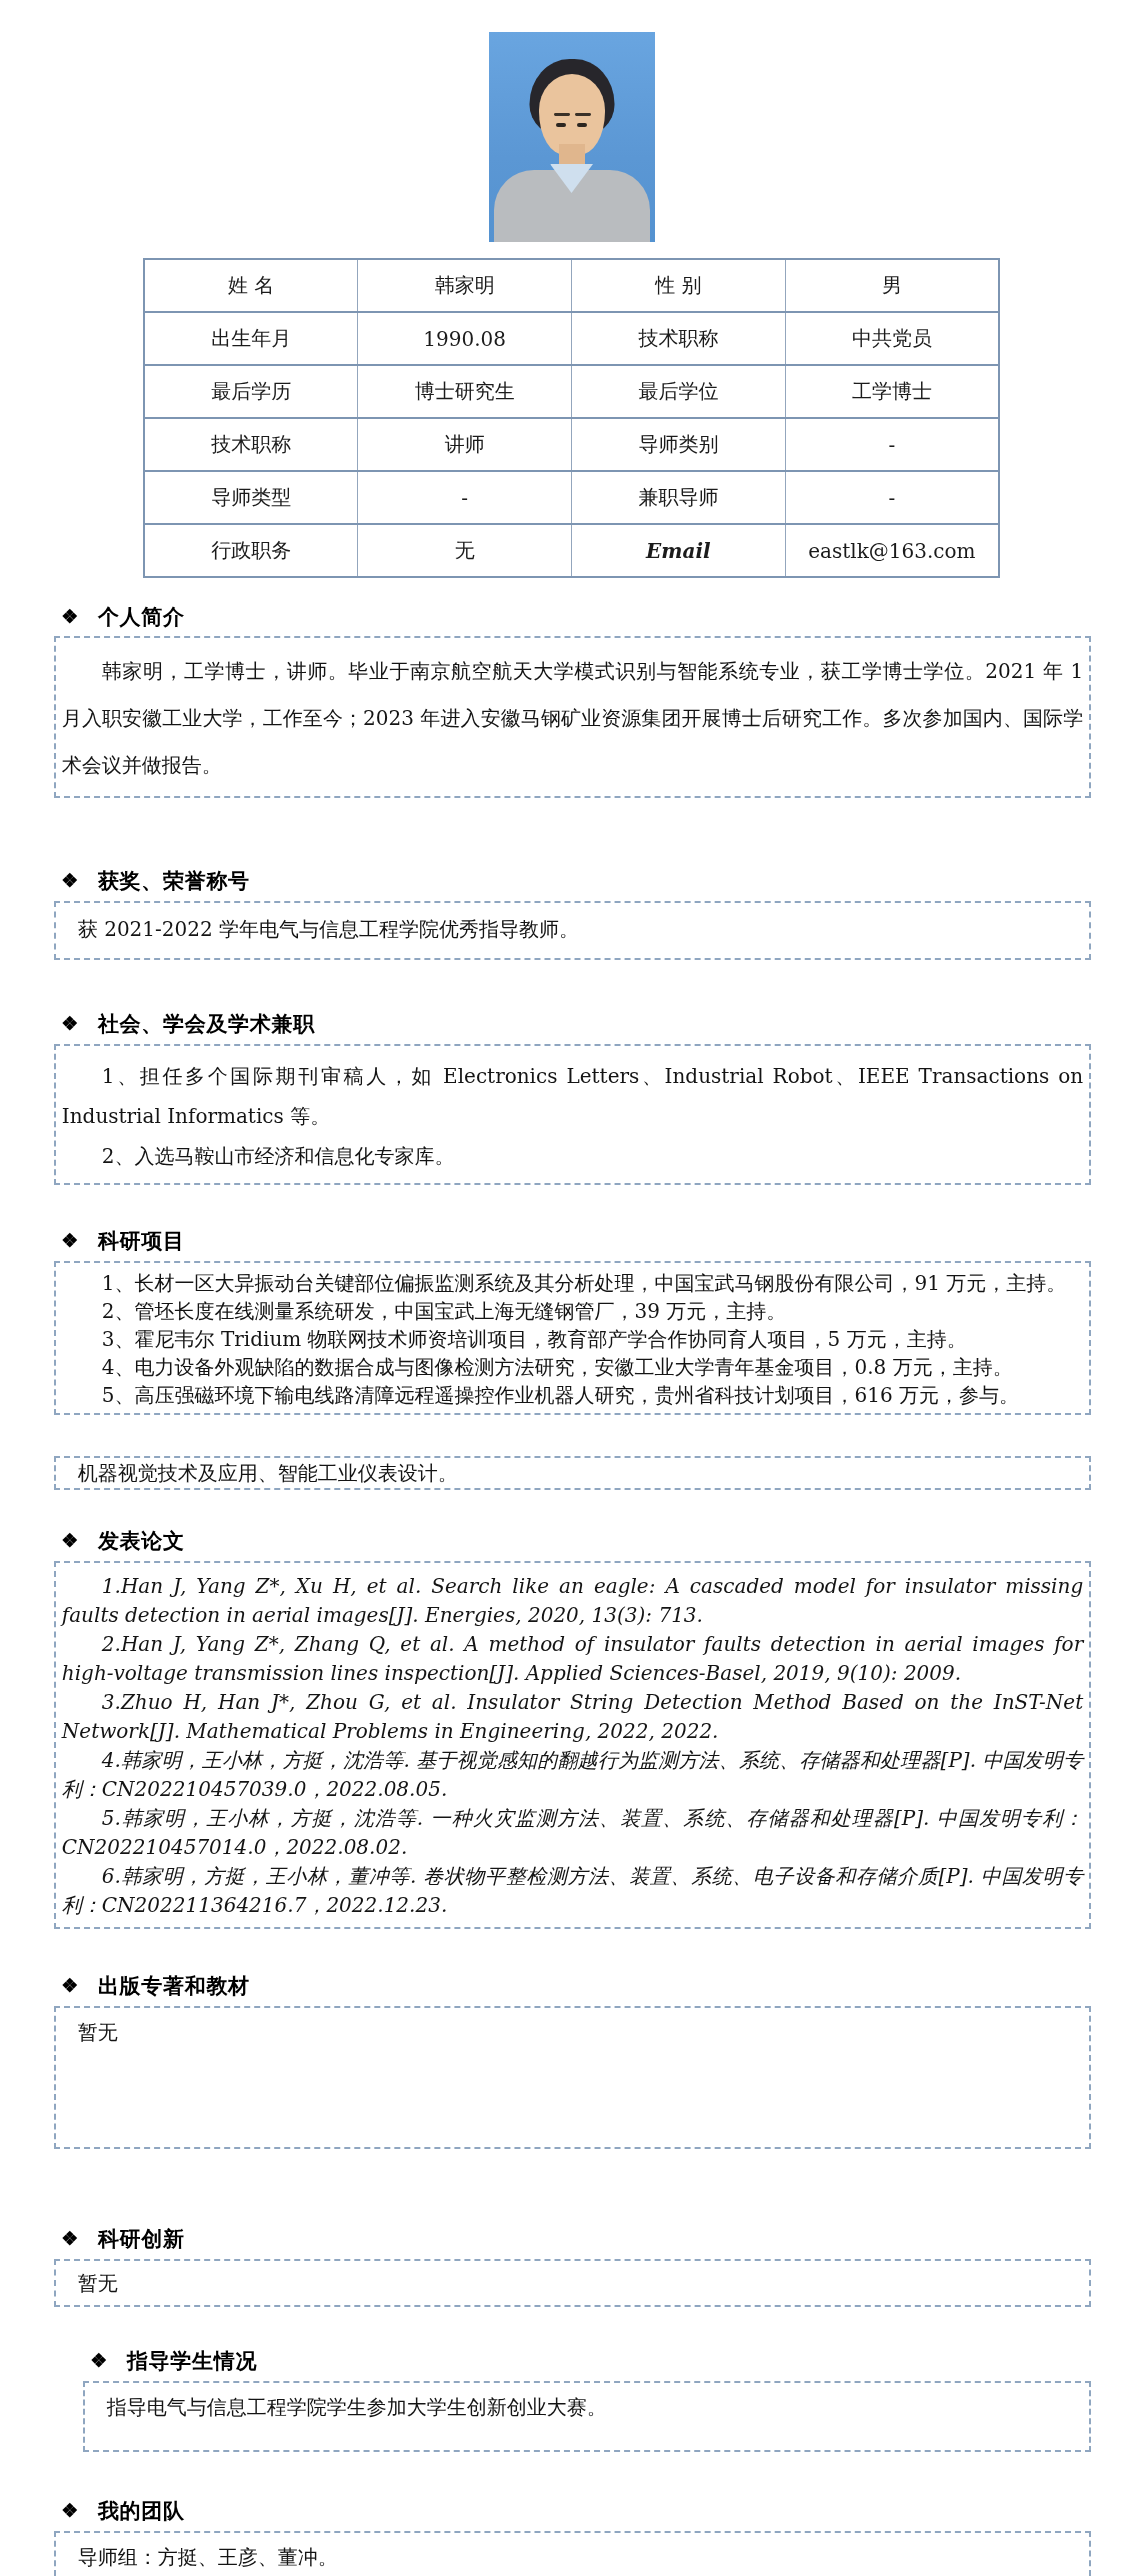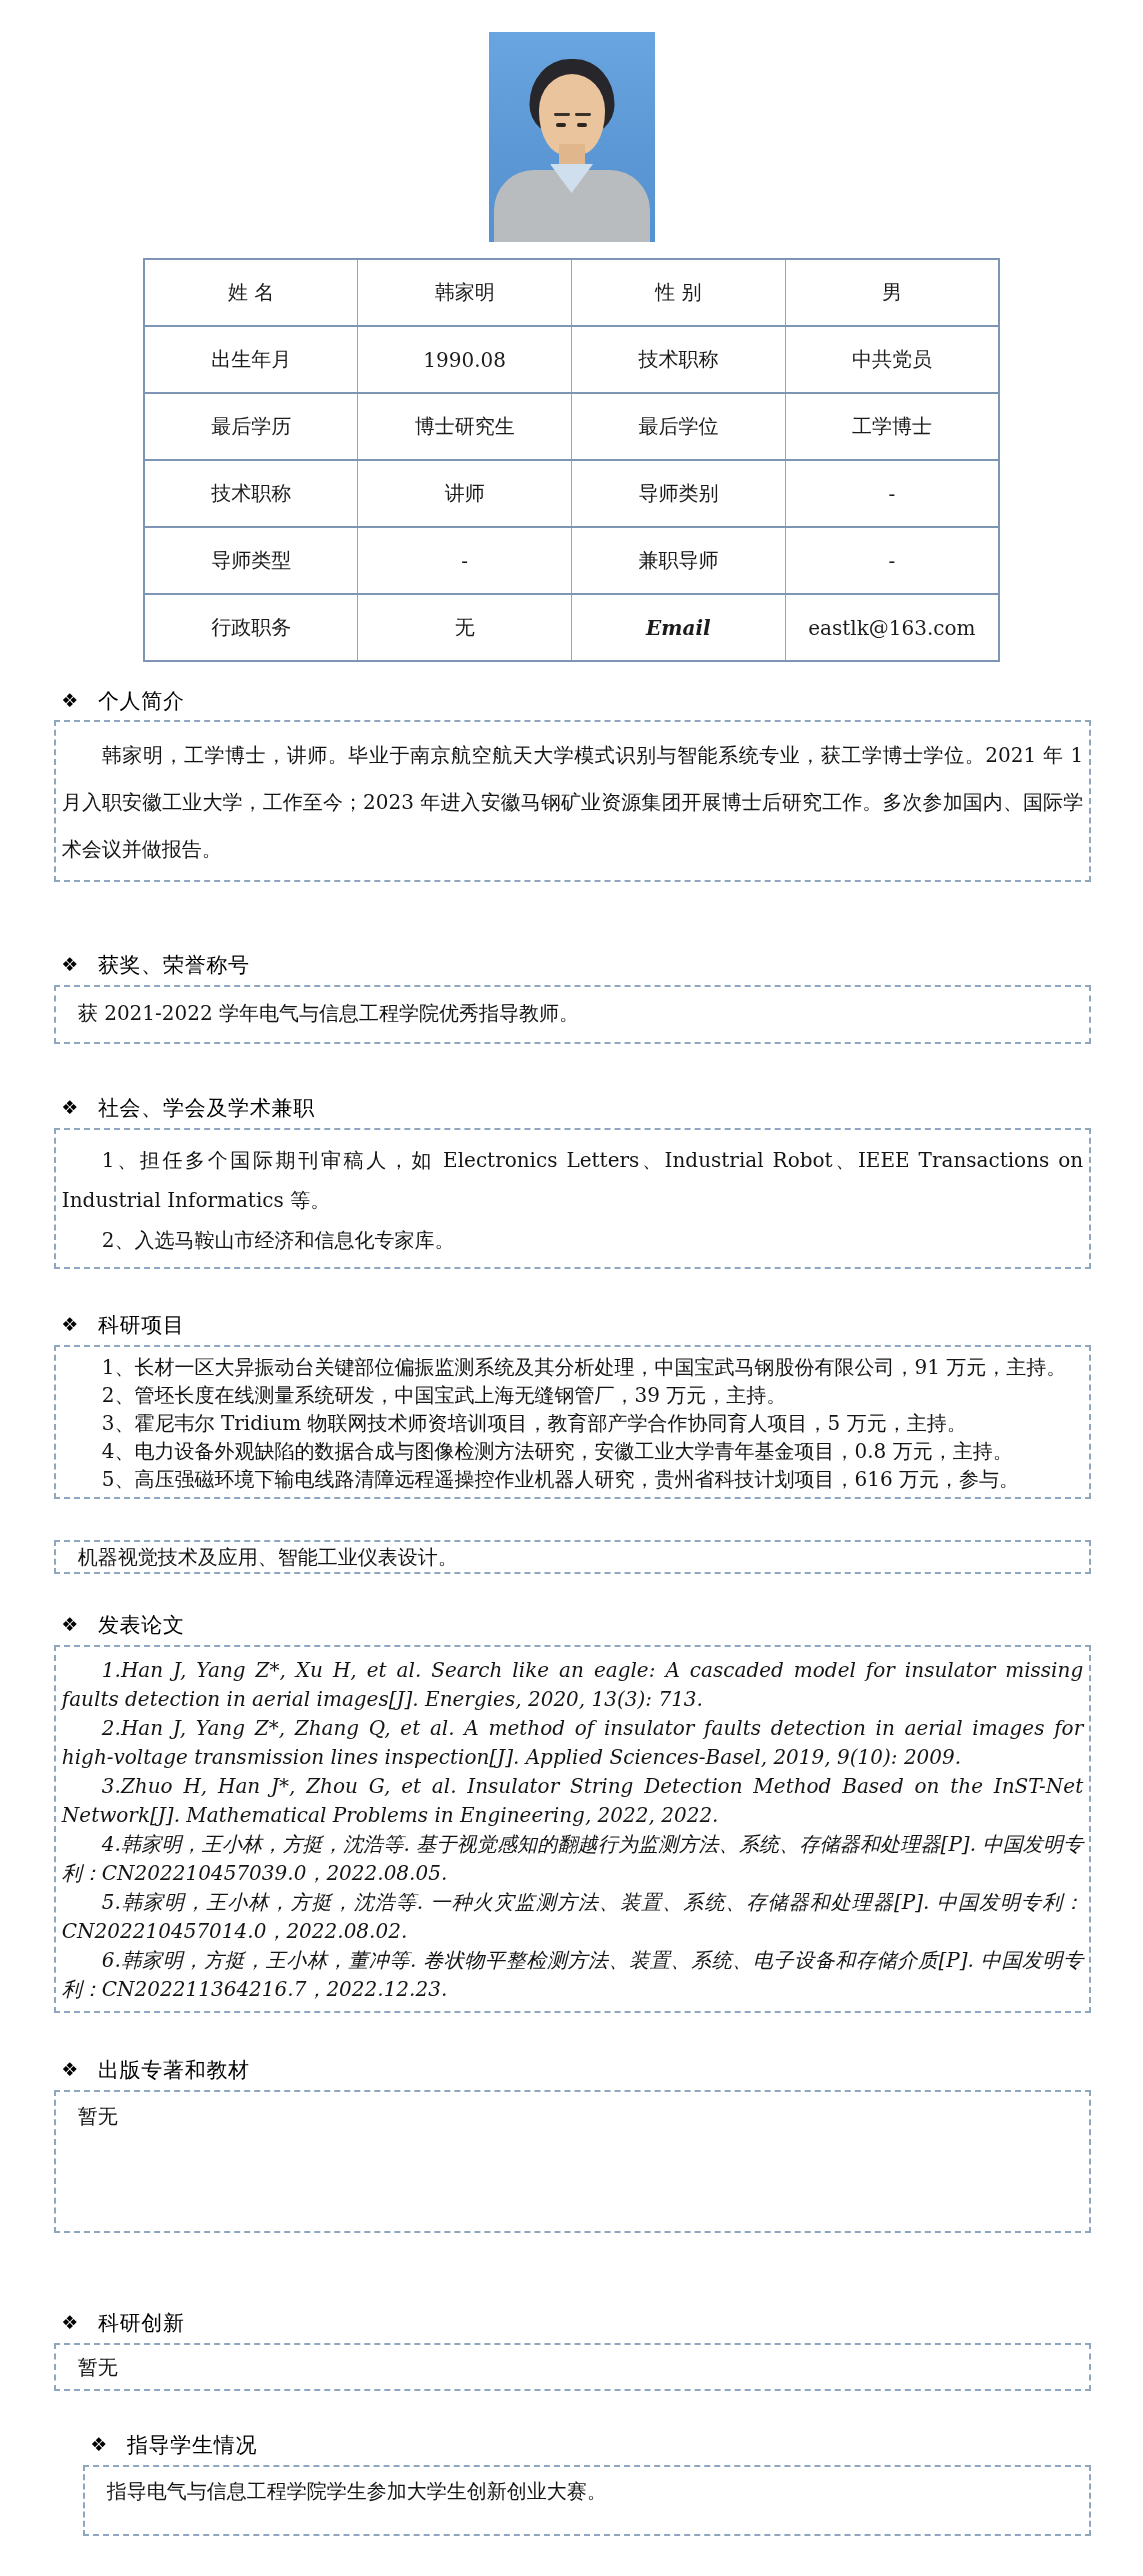--- a/index.html
+++ b/index.html
@@ -55,38 +55,38 @@
   }
 
   
   table.info {
     width: 857px;
     margin: 0 auto;
     border-collapse: collapse;
     table-layout: fixed;
   }
   table.info td {
-    height: 67px;
+    height: 53px;
     border-top: 2.2px solid #7d95b2;
     border-bottom: 2.2px solid #7d95b2;
     border-left: 1.4px solid #93a6bd;
     border-right: 1.4px solid #93a6bd;
     text-align: center; vertical-align: middle;
     font-size: 20px;
     background: #ffffff;
     padding: 0 4.3px;
   }
   table.info { border: 2.2px solid #7d95b2; }
   td.em-label { font-weight: bold; font-style: italic; }
 
   
   .content { width: 1037px; margin: 0 auto 0 54px; }
   .sec h2 {
     margin: 0 0 5.8px 7.2px;
-    font-size: 21px; font-weight: normal; color: #000;
+    font-size: 21px; font-weight: bold; color: #000;
     letter-spacing: 0.7px;
   }
   .sec h2 .bullet {
     display: inline-block;
     font-size: 19px;
     margin-right: 19px;
     transform: translateY(-0.7px);
   }
   .box {
     border: 2.2px dashed #8fa6c0;

